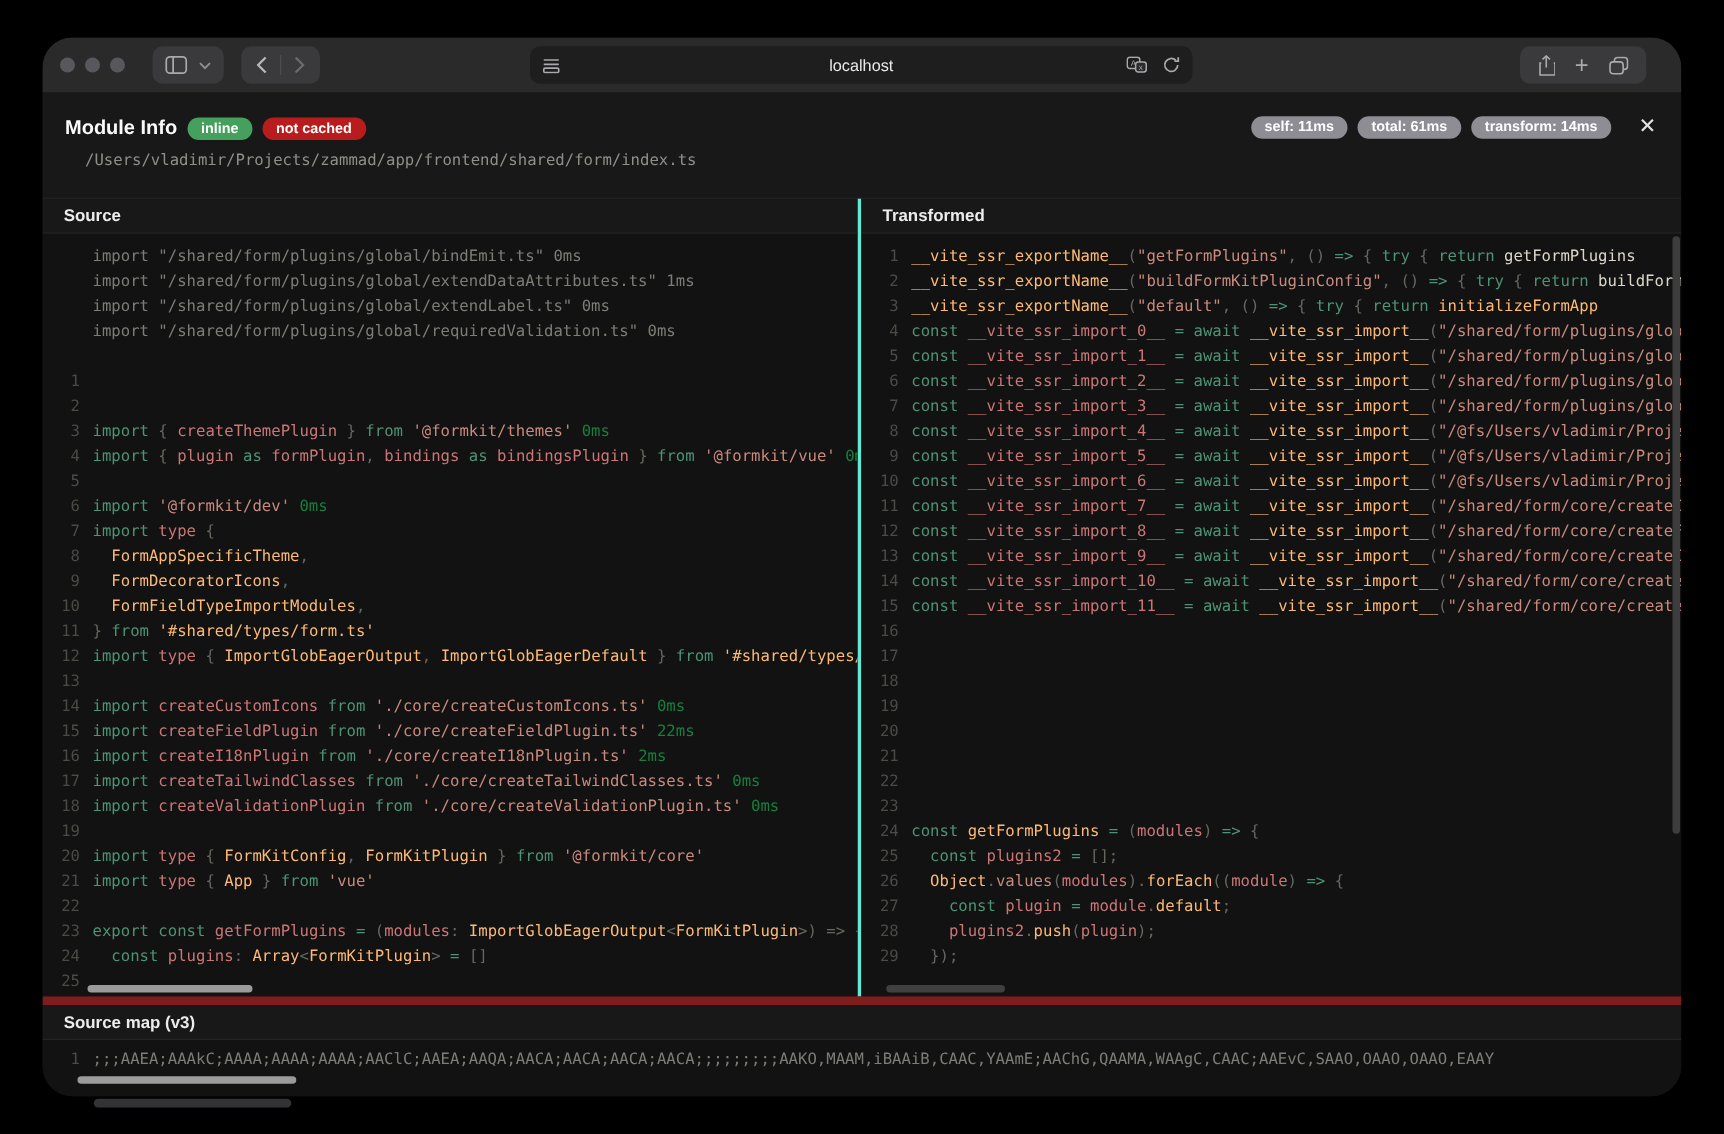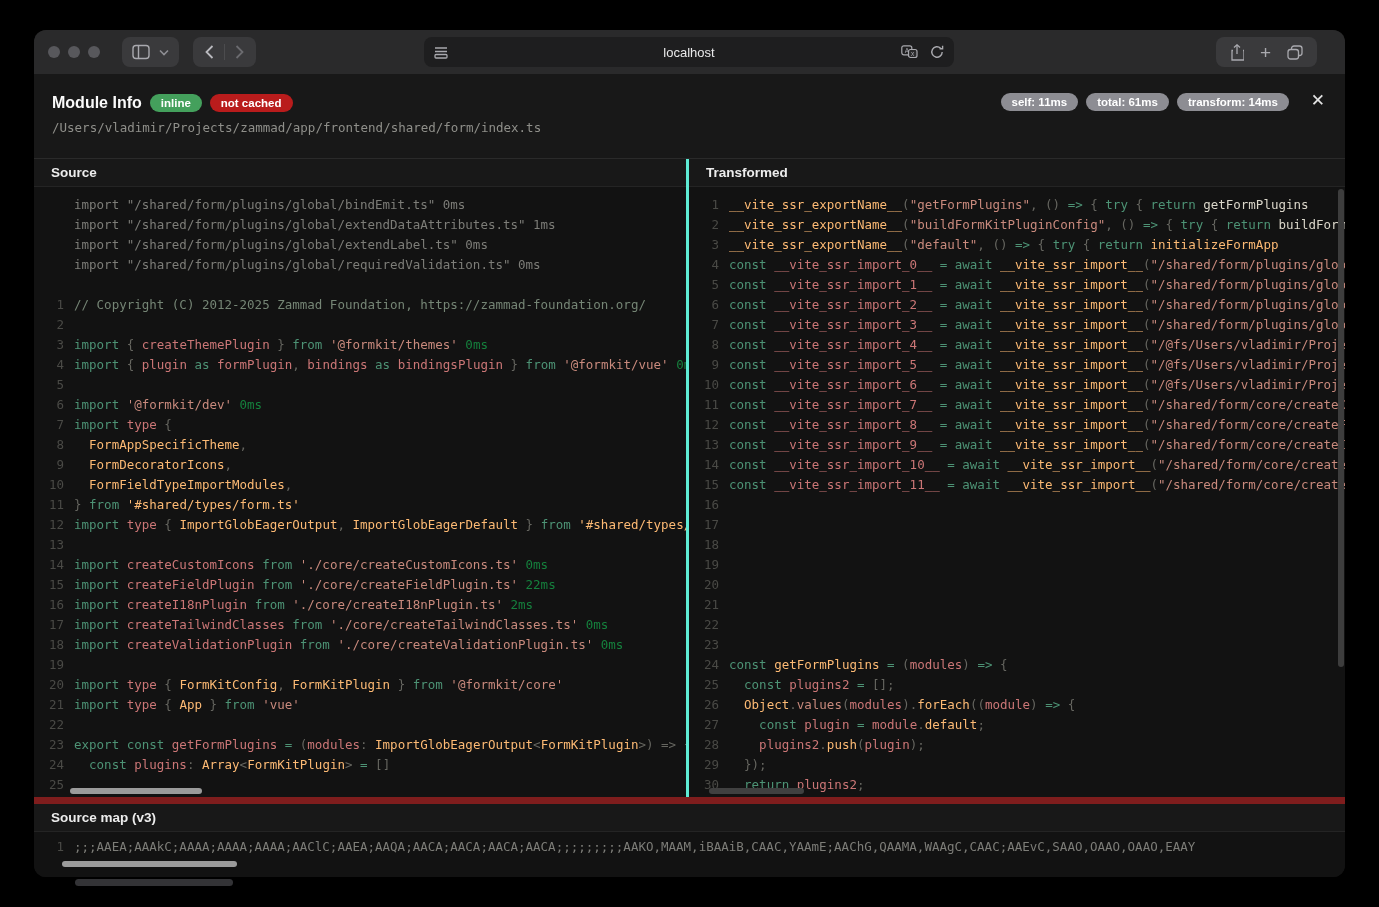--- a/index.html
+++ b/index.html
@@ -1,20 +1,20 @@
 <!DOCTYPE html>
 <html><head>
 <meta charset="utf-8">
 <style>
   * { margin:0; padding:0; box-sizing:border-box; }
   html,body { width:1379px; height:907px; background:#000; overflow:hidden;
               font-family:"Liberation Sans", sans-serif; }
 
   .window { position:absolute; left:34px; top:30px; width:1311px; height:847px;
-            background:#151515; border-radius:12px; overflow:hidden; }
+            background:#151515; border-radius:24px; overflow:hidden; }
 
   
   .titlebar { height:44px; background:#2a2a2b; display:flex; align-items:center; padding:0 14px; }
   .traffic { display:flex; gap:8px; margin-right:22px; }
   .traffic span { width:12px; height:12px; border-radius:50%; background:#58585c; display:block; }
   .tb-group { background:#3a3a3c; border-radius:8px; height:30px; display:flex; align-items:center;
               padding:0 10px; color:#a9a9ae; margin-right:14px; }
   .tb-group svg { display:block; }
   .nav-divider { width:1px; height:16px; background:#4c4c4e; margin:0 10px; }
   .addr { position:absolute; left:390px; top:7px; width:530px; height:30px; background:#1e1e1f;
@@ -25,21 +25,21 @@
   .plus { font-size:19px; line-height:1; color:#a9a9ae; }
 
   
   .mod-header { height:84px; background:#181818; position:relative; padding:20px 18px 0 18px; }
   .mod-title-row { display:flex; align-items:center; gap:8px; }
   .mod-title { color:#fafafa; font-size:16px; font-weight:bold; }
   .pill { border-radius:999px; padding:3px 11px; font-size:11.5px; font-weight:bold; color:#fff;text-align:center; }
   .timings { position:absolute; right:56px; top:19px; display:flex; gap:8px; }
   .close-x { position:absolute; right:20px; top:16px; color:#e3e3e3; font-size:17px; cursor:default; }
   .mod-path { margin-top:8px; color:#8f8f8a; font-size:12.5px;
-              font-family:"DejaVu Sans Mono", monospace; }
+              font-family:"DejaVu Sans Mono", monospace;margin-left:16px; }
 
   
   .panels { display:grid; grid-template-columns:655px 656px; border-top:1px solid #2a2a2a; }
   .pane { border-right:3px solid #5eead4; }
   .pane:last-child { border-right:none; }
   .pane-header { height:28px; background:#181818; border-bottom:1px solid #242424;
                  display:flex; align-items:center; padding-left:17px;
                  color:#ececec; font-size:13.5px; font-weight:bold; }
   .pane-code { position:relative; height:610px; background:#121212; overflow:hidden;
                padding:8px 0 0 6px; font-family:"DejaVu Sans Mono", monospace; font-size:12.5px; }
@@ -170,21 +170,21 @@
 
   <div class="panels">
     <div class="pane">
       <div class="pane-header">Source</div>
       <div class="pane-code">
         <div class="code-line"><span class="ln"></span><span class="ct"><span class="tok-g">import "/shared/form/plugins/global/bindEmit.ts" 0ms</span></span></div>
           <div class="code-line"><span class="ln"></span><span class="ct"><span class="tok-g">import "/shared/form/plugins/global/extendDataAttributes.ts" 1ms</span></span></div>
           <div class="code-line"><span class="ln"></span><span class="ct"><span class="tok-g">import "/shared/form/plugins/global/extendLabel.ts" 0ms</span></span></div>
           <div class="code-line"><span class="ln"></span><span class="ct"><span class="tok-g">import "/shared/form/plugins/global/requiredValidation.ts" 0ms</span></span></div>
           <div class="code-line"><span class="ln"></span><span class="ct"></span></div>
-          <div class="code-line"><span class="ln">1</span><span class="ct"><span class="tok-c">// Copyright (C) 2012-2025 Zammad Foundation, https://zammad-foundation.org/</span></span></div>
+          <div class="code-line"><span class="ln">1</span></div>
           <div class="code-line"><span class="ln">2</span><span class="ct"></span></div>
           <div class="code-line"><span class="ln">3</span><span class="ct"><span class="tok-k">import </span><span class="tok-p">{ </span><span class="tok-v">createThemePlugin</span><span class="tok-p"> } </span><span class="tok-k">from </span><span class="tok-s">'@formkit/themes'</span><span class="tok-d"> 0ms</span></span></div>
           <div class="code-line"><span class="ln">4</span><span class="ct"><span class="tok-k">import </span><span class="tok-p">{ </span><span class="tok-v">plugin</span><span class="tok-k"> as </span><span class="tok-v">formPlugin</span><span class="tok-p">, </span><span class="tok-v">bindings</span><span class="tok-k"> as </span><span class="tok-v">bindingsPlugin</span><span class="tok-p"> } </span><span class="tok-k">from </span><span class="tok-s">'@formkit/vue'</span><span class="tok-d"> 0ms</span></span></div>
           <div class="code-line"><span class="ln">5</span><span class="ct"></span></div>
           <div class="code-line"><span class="ln">6</span><span class="ct"><span class="tok-k">import </span><span class="tok-s">'@formkit/dev'</span><span class="tok-d"> 0ms</span></span></div>
           <div class="code-line"><span class="ln">7</span><span class="ct"><span class="tok-k">import </span><span class="tok-v">type </span><span class="tok-p">{</span></span></div>
           <div class="code-line"><span class="ln">8</span><span class="ct"><span class="tok-y">  FormAppSpecificTheme</span><span class="tok-p">,</span></span></div>
           <div class="code-line"><span class="ln">9</span><span class="ct"><span class="tok-y">  FormDecoratorIcons</span><span class="tok-p">,</span></span></div>
           <div class="code-line"><span class="ln">10</span><span class="ct"><span class="tok-y">  FormFieldTypeImportModules</span><span class="tok-p">,</span></span></div>
           <div class="code-line"><span class="ln">11</span><span class="ct"><span class="tok-p">} </span><span class="tok-k">from </span><span class="tok-y">'#shared/types/form.ts'</span></span></div>
@@ -230,21 +230,20 @@
           <div class="code-line"><span class="ln">20</span><span class="ct"></span></div>
           <div class="code-line"><span class="ln">21</span><span class="ct"></span></div>
           <div class="code-line"><span class="ln">22</span><span class="ct"></span></div>
           <div class="code-line"><span class="ln">23</span><span class="ct"></span></div>
           <div class="code-line"><span class="ln">24</span><span class="ct"><span class="tok-k">const </span><span class="tok-y">getFormPlugins</span><span class="tok-k"> = </span><span class="tok-p">(</span><span class="tok-v">modules</span><span class="tok-p">) </span><span class="tok-k">=&gt; </span><span class="tok-p">{</span></span></div>
           <div class="code-line"><span class="ln">25</span><span class="ct"><span class="tok-k">  const </span><span class="tok-v">plugins2</span><span class="tok-k"> = </span><span class="tok-p">[];</span></span></div>
           <div class="code-line"><span class="ln">26</span><span class="ct"><span class="tok-p">  </span><span class="tok-y">Object</span><span class="tok-p">.</span><span class="tok-s">values</span><span class="tok-p">(</span><span class="tok-v">modules</span><span class="tok-p">).</span><span class="tok-y">forEach</span><span class="tok-p">((</span><span class="tok-v">module</span><span class="tok-p">) </span><span class="tok-k">=&gt; </span><span class="tok-p">{</span></span></div>
           <div class="code-line"><span class="ln">27</span><span class="ct"><span class="tok-k">    const </span><span class="tok-v">plugin</span><span class="tok-k"> = </span><span class="tok-v">module</span><span class="tok-p">.</span><span class="tok-y">default</span><span class="tok-p">;</span></span></div>
           <div class="code-line"><span class="ln">28</span><span class="ct"><span class="tok-p">    </span><span class="tok-v">plugins2</span><span class="tok-p">.</span><span class="tok-y">push</span><span class="tok-p">(</span><span class="tok-v">plugin</span><span class="tok-p">);</span></span></div>
           <div class="code-line"><span class="ln">29</span><span class="ct"><span class="tok-p">  });</span></span></div>
-          <div class="code-line"><span class="ln">30</span><span class="ct"><span class="tok-k">  return </span><span class="tok-v">plugins2</span><span class="tok-p">;</span></span></div>
           <div class="hscroll" style="left:20px; bottom:3px; width:95px; background:#404040;"></div>
         <div class="vscroll" style="right:1px; top:2px; height:478px;"></div>
       </div>
     </div>
   </div>
 
   <div class="sourcemap">
     <div class="pane-header">Source map (v3)</div>
     <div class="sm-code">
       <div class="code-line"><span class="ln">1</span><span class="ct"><span class="tok-g">;;;AAEA;AAAkC;AAAA;AAAA;AAAA;AAClC;AAEA;AAQA;AACA;AACA;AACA;AACA;;;;;;;;;AAKO,MAAM,iBAAiB,CAAC,YAAmE;AAChG,QAAMA,WAAgC,CAAC;AAEvC,SAAO,OAAO,OAAO,EAAY</span></span></div>

